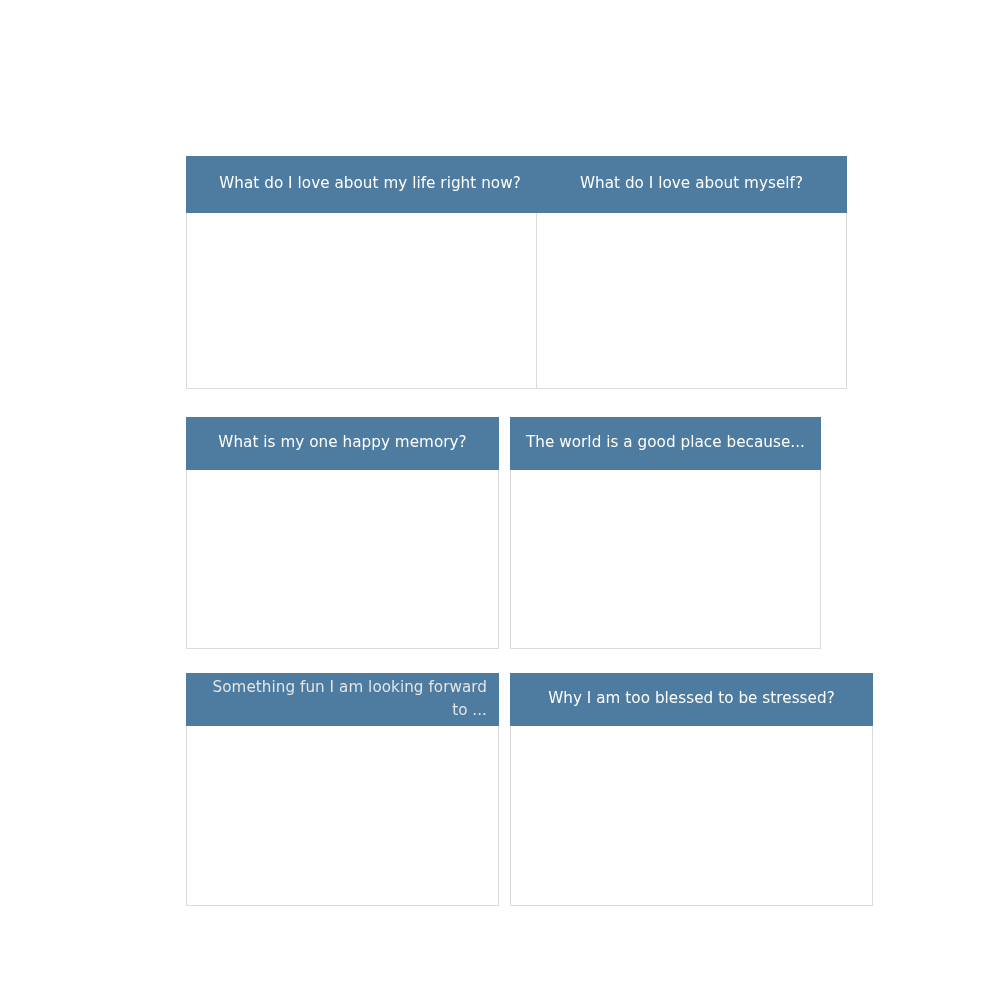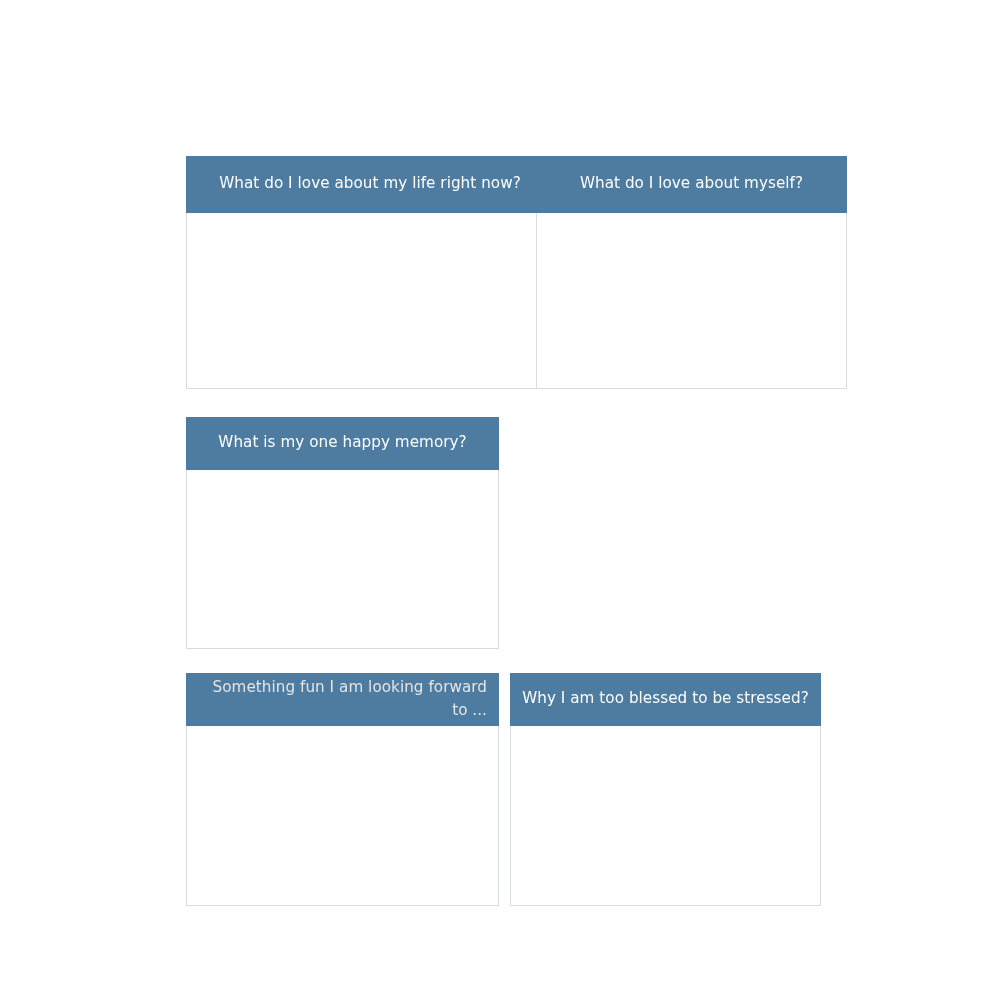--- a/index.html
+++ b/index.html
@@ -85,21 +85,21 @@
 
   #card-4 { left: 510px; top: 417px; width: 311px; height: 232px; }
   #card-4 .card-header { height: 53px; }
   #card-4 .card-body { top: 53px; height: 179px; }
 
   
   #card-5 { left: 186px; top: 673px; width: 313px; height: 233px; }
   #card-5 .card-header { height: 53px; }
   #card-5 .card-body { top: 53px; height: 180px; }
 
-  #card-6 { left: 510px; top: 673px; width: 311px; height: 233px; }
+  #card-6 { left: 510px; top: 673px; width: 363px; height: 233px; }
   #card-6 .card-header { height: 53px; }
   #card-6 .card-body { top: 53px; height: 180px; }
 </style>
 </head>
 <body style="background: rgb(255, 255, 255);">
 
 <div id="board">
 
   <div class="card" id="card-1">
     <div class="card-header" style="background: rgb(78, 124, 161); color: rgb(255, 255, 255);">What do I love about my life right now?</div>
@@ -115,20 +115,26 @@
     </div>
   </div>
 
   <div class="card" id="card-3">
     <div class="card-header" style="background: rgb(78, 124, 161); color: rgb(255, 255, 255);">What is my one happy memory?</div>
     <div class="card-body" style="border-color: rgb(217, 220, 223); background: rgb(255, 255, 255);">
       <div class="card-body-inner"></div>
     </div>
   </div>
 
+  <div class="card" id="card-4">
+    <div class="card-header" style="background: rgb(78, 124, 161); color: rgb(255, 255, 255);">The world is a good place because...</div>
+    <div class="card-body" style="border-color: rgb(217, 220, 223); background: rgb(255, 255, 255);">
+      <div class="card-body-inner"></div>
+    </div>
+  </div>
 
   <div class="card" id="card-5">
     <div class="card-header" style="background: rgb(78, 124, 161); color: #e5e5e5; text-align: right;">Something fun I am looking forward to ...</div>
     <div class="card-body" style="border-color: rgb(217, 220, 223); background: rgb(255, 255, 255);">
       <div class="card-body-inner"></div>
     </div>
   </div>
 
   <div class="card" id="card-6">
     <div class="card-header" style="background: rgb(78, 124, 161); color: rgb(255, 255, 255);">Why I am too blessed to be stressed?</div>

